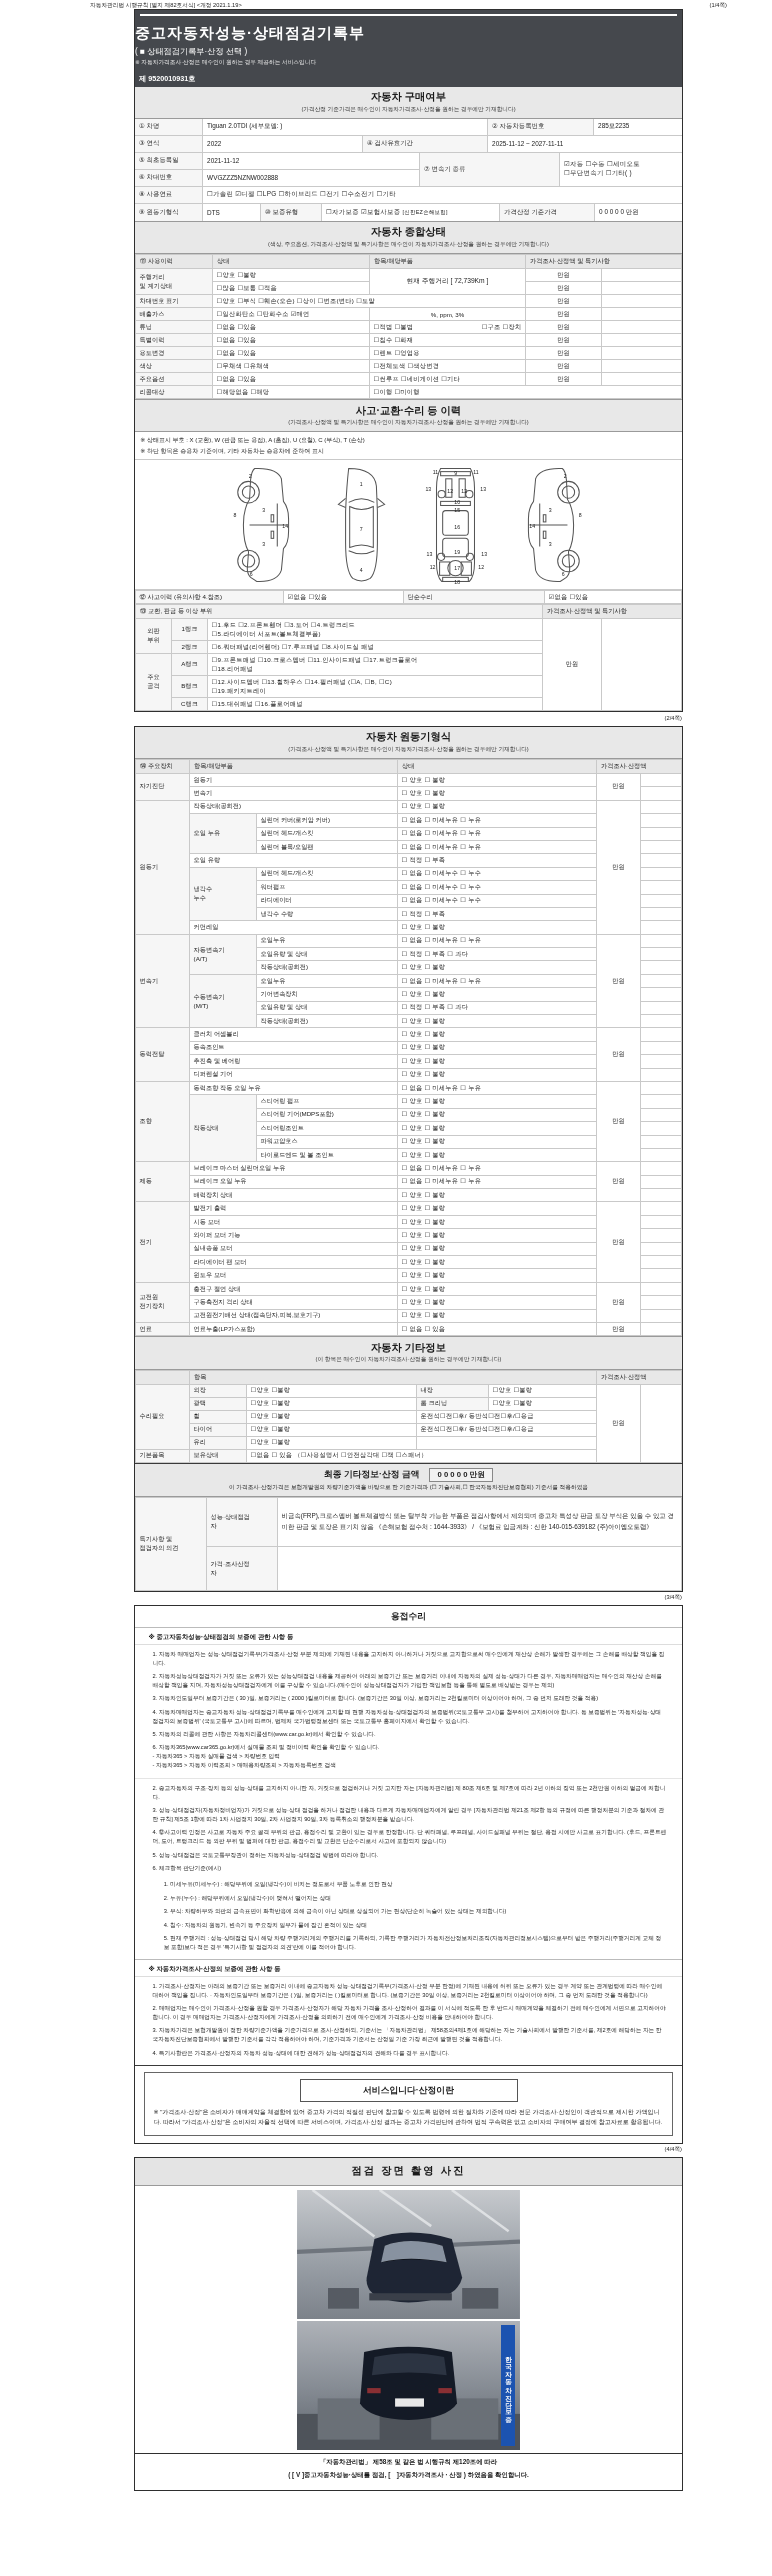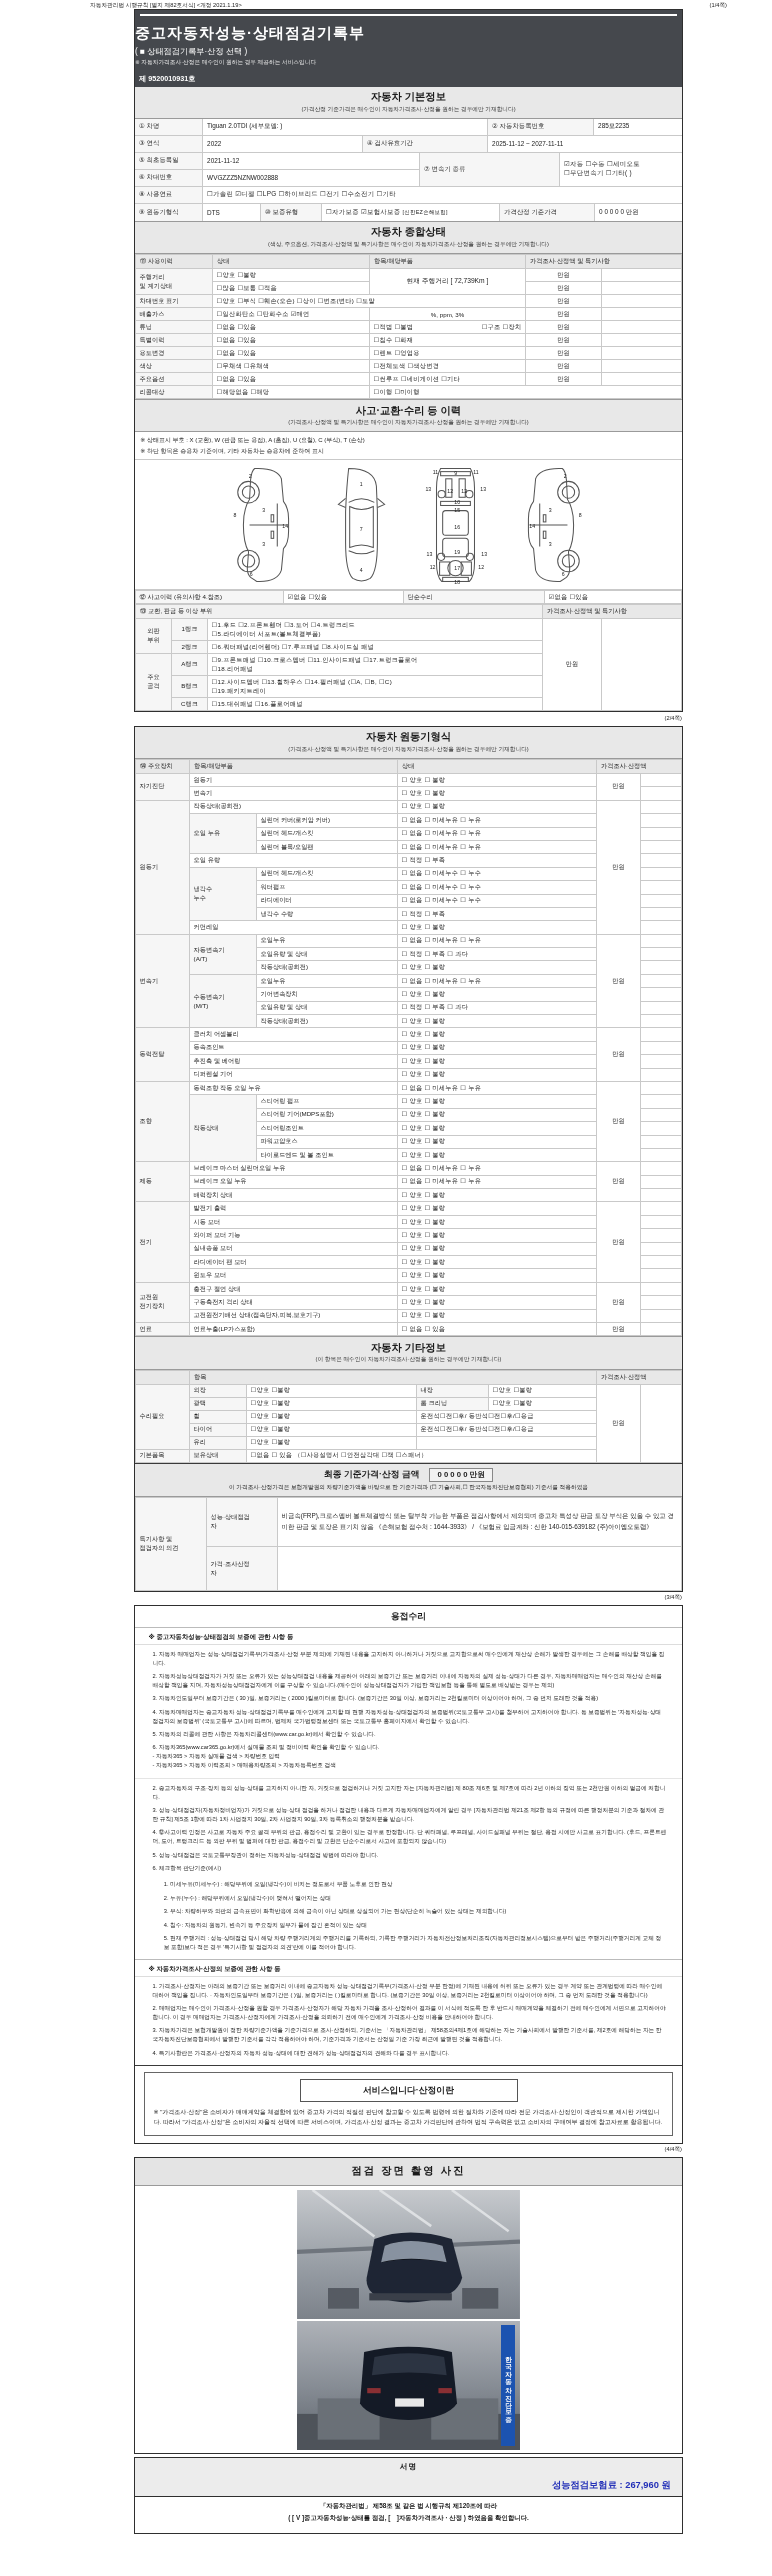--- a/index.html
+++ b/index.html
@@ -96,21 +96,21 @@
   <div class="pagebox">
     <div class="band">
       <div class="innerline"></div>
       <h1>중고자동차성능·상태점검기록부</h1>
       <div class="sub">( ■ 상태점검기록부·산정 선택 )</div>
       <div class="note">※ 자동차가격조사·산정은 매수인이 원하는 경우 제공하는 서비스입니다</div>
     </div>
     <div class="docno">제 9520010931호</div>
 
     <div class="sechead">
-      <div class="t">자동차 기본정보</div>
+      <div class="t">자동차 구매여부</div>
       <div class="s">(가격산정 기준가격은 매수인이 자동차가격조사·산정을 원하는 경우에만 기재합니다)</div>
     </div>
     <div>
       <div class="frow">
         <div class="fc lab" style="width:68px">① 차명</div>
         <div class="fc" style="width:285px">Tiguan 2.0TDI (세부모델: )</div>
         <div class="fc lab" style="width:106px">② 자동차등록번호</div>
         <div class="fc" style="flex:1">285모2235</div>
       </div>
       <div class="frow">
@@ -731,21 +731,21 @@
       <tr>
         <td class="tlab">기본품목</td>
         <td class="tlab">보유상태</td>
         <td colspan="3" class="cbx">☐없음  ☐ 있음 （☐사용설명서 ☐안전삼각대 ☐잭 ☐스패너）</td>
       </tr>
     </tbody>
       </table>
 
     <div class="finalband" style="border-top:1px solid #3a3a3a;">
       <div class="row1">
-        <span>최종 기준가격·산정 금액</span>
+        <span>최종 기타정보·산정 금액</span>
         <span class="digits">0  0  0  0  0 만원</span>
       </div>
       <div class="row2">이 가격조사·산정가격은 보험개발원의 차량기준가액을 바탕으로 한 기준가격과 (☐ 기술사회,☐ 한국자동차진단보증협회) 기준서를 적용하였음</div>
     </div>
 
     <table>
       <colgroup>
           <col style="width:71px">
           <col style="width:71px">
           <col>
@@ -860,24 +860,20 @@
           <path d="M150,70 Q216,55 285,70 L290,105 Q216,95 145,105 Z" fill="#2c3442"></path>
           <rect x="190" y="150" width="56" height="16" fill="#e8e8e8"></rect>
           <rect x="136" y="130" width="26" height="10" fill="#8a2f33"></rect>
           <rect x="274" y="130" width="26" height="10" fill="#8a2f33"></rect>
         </svg>
         <div class="vsign">한국자동차진단보증</div>
       </div>
     </div>
   </div>
 
-  <div class="signbox">
-    <div class="t">서명</div>
-    <div class="fee">성능점검보험료 : 267,960 원</div>
-  </div>
 
   <div class="confirm">
     <div class="l1">「자동차관리법」 제58조 및 같은 법 시행규칙 제120조에 따라</div>
     <div class="l2">( [ V ]중고자동차성능·상태를 점검, [　]자동차가격조사 · 산정 ) 하였음을 확인합니다.</div>
   </div>
 
   <div class="gap"></div>
 </div>
 
 

